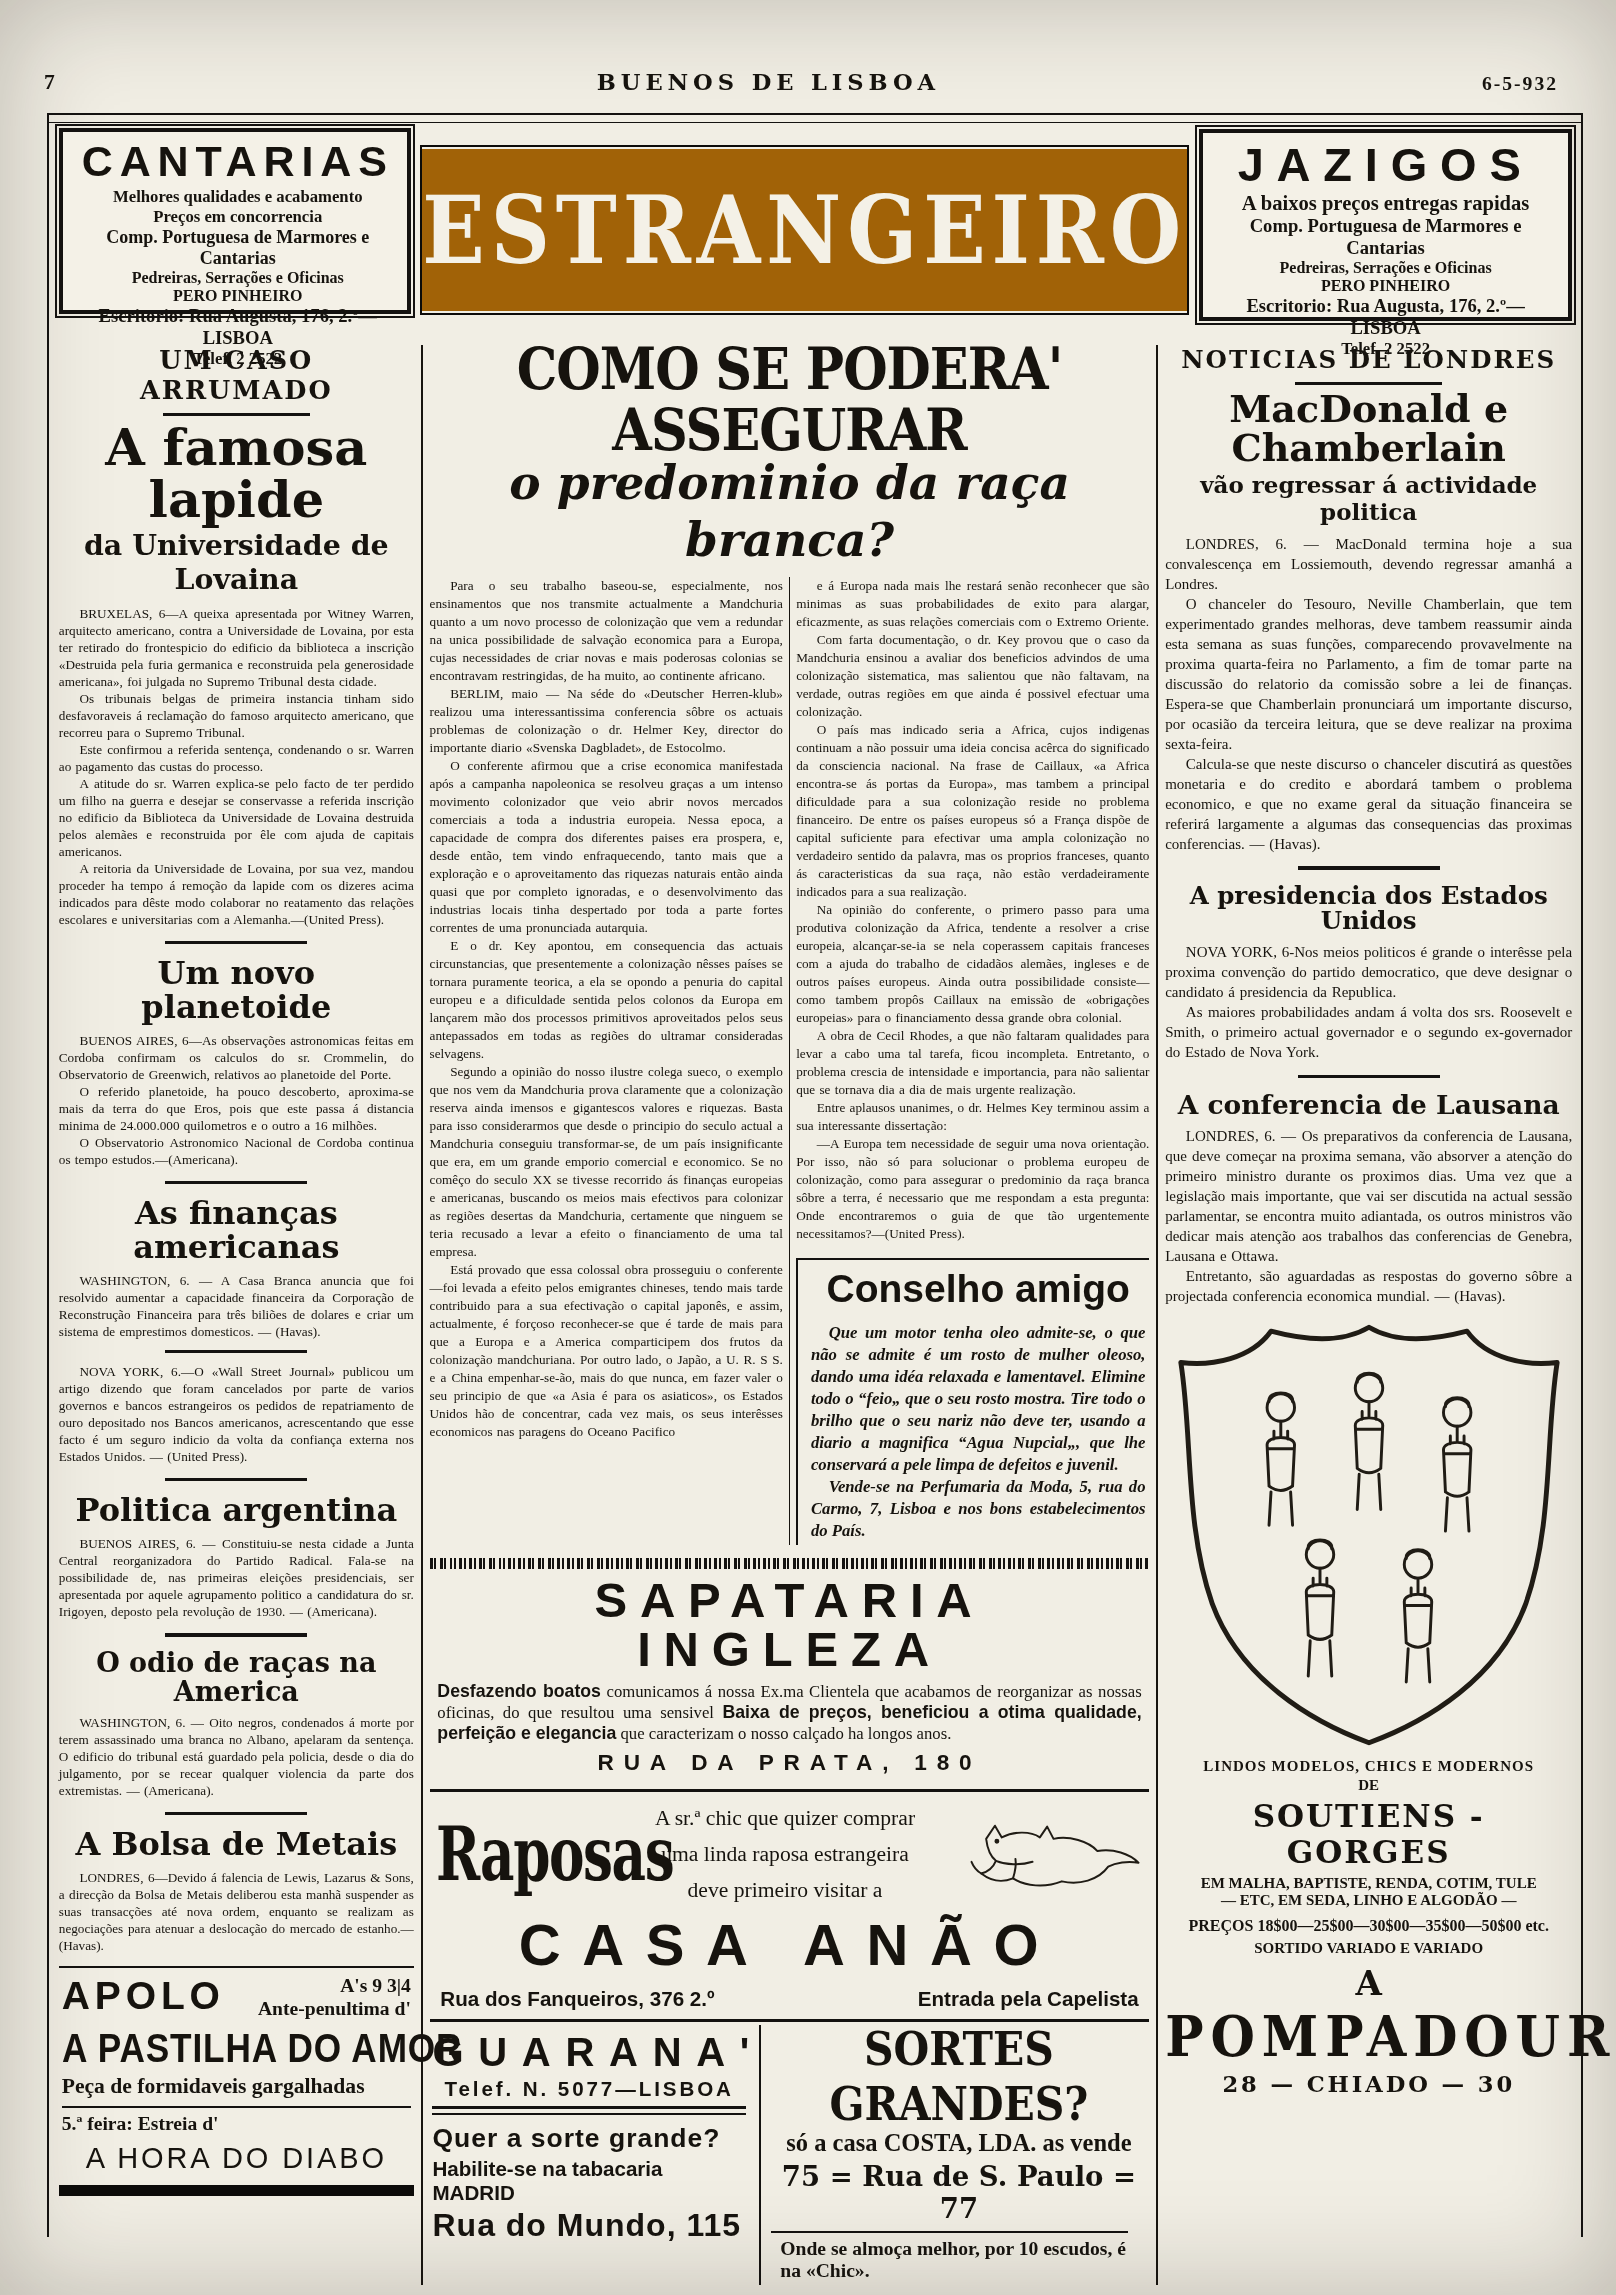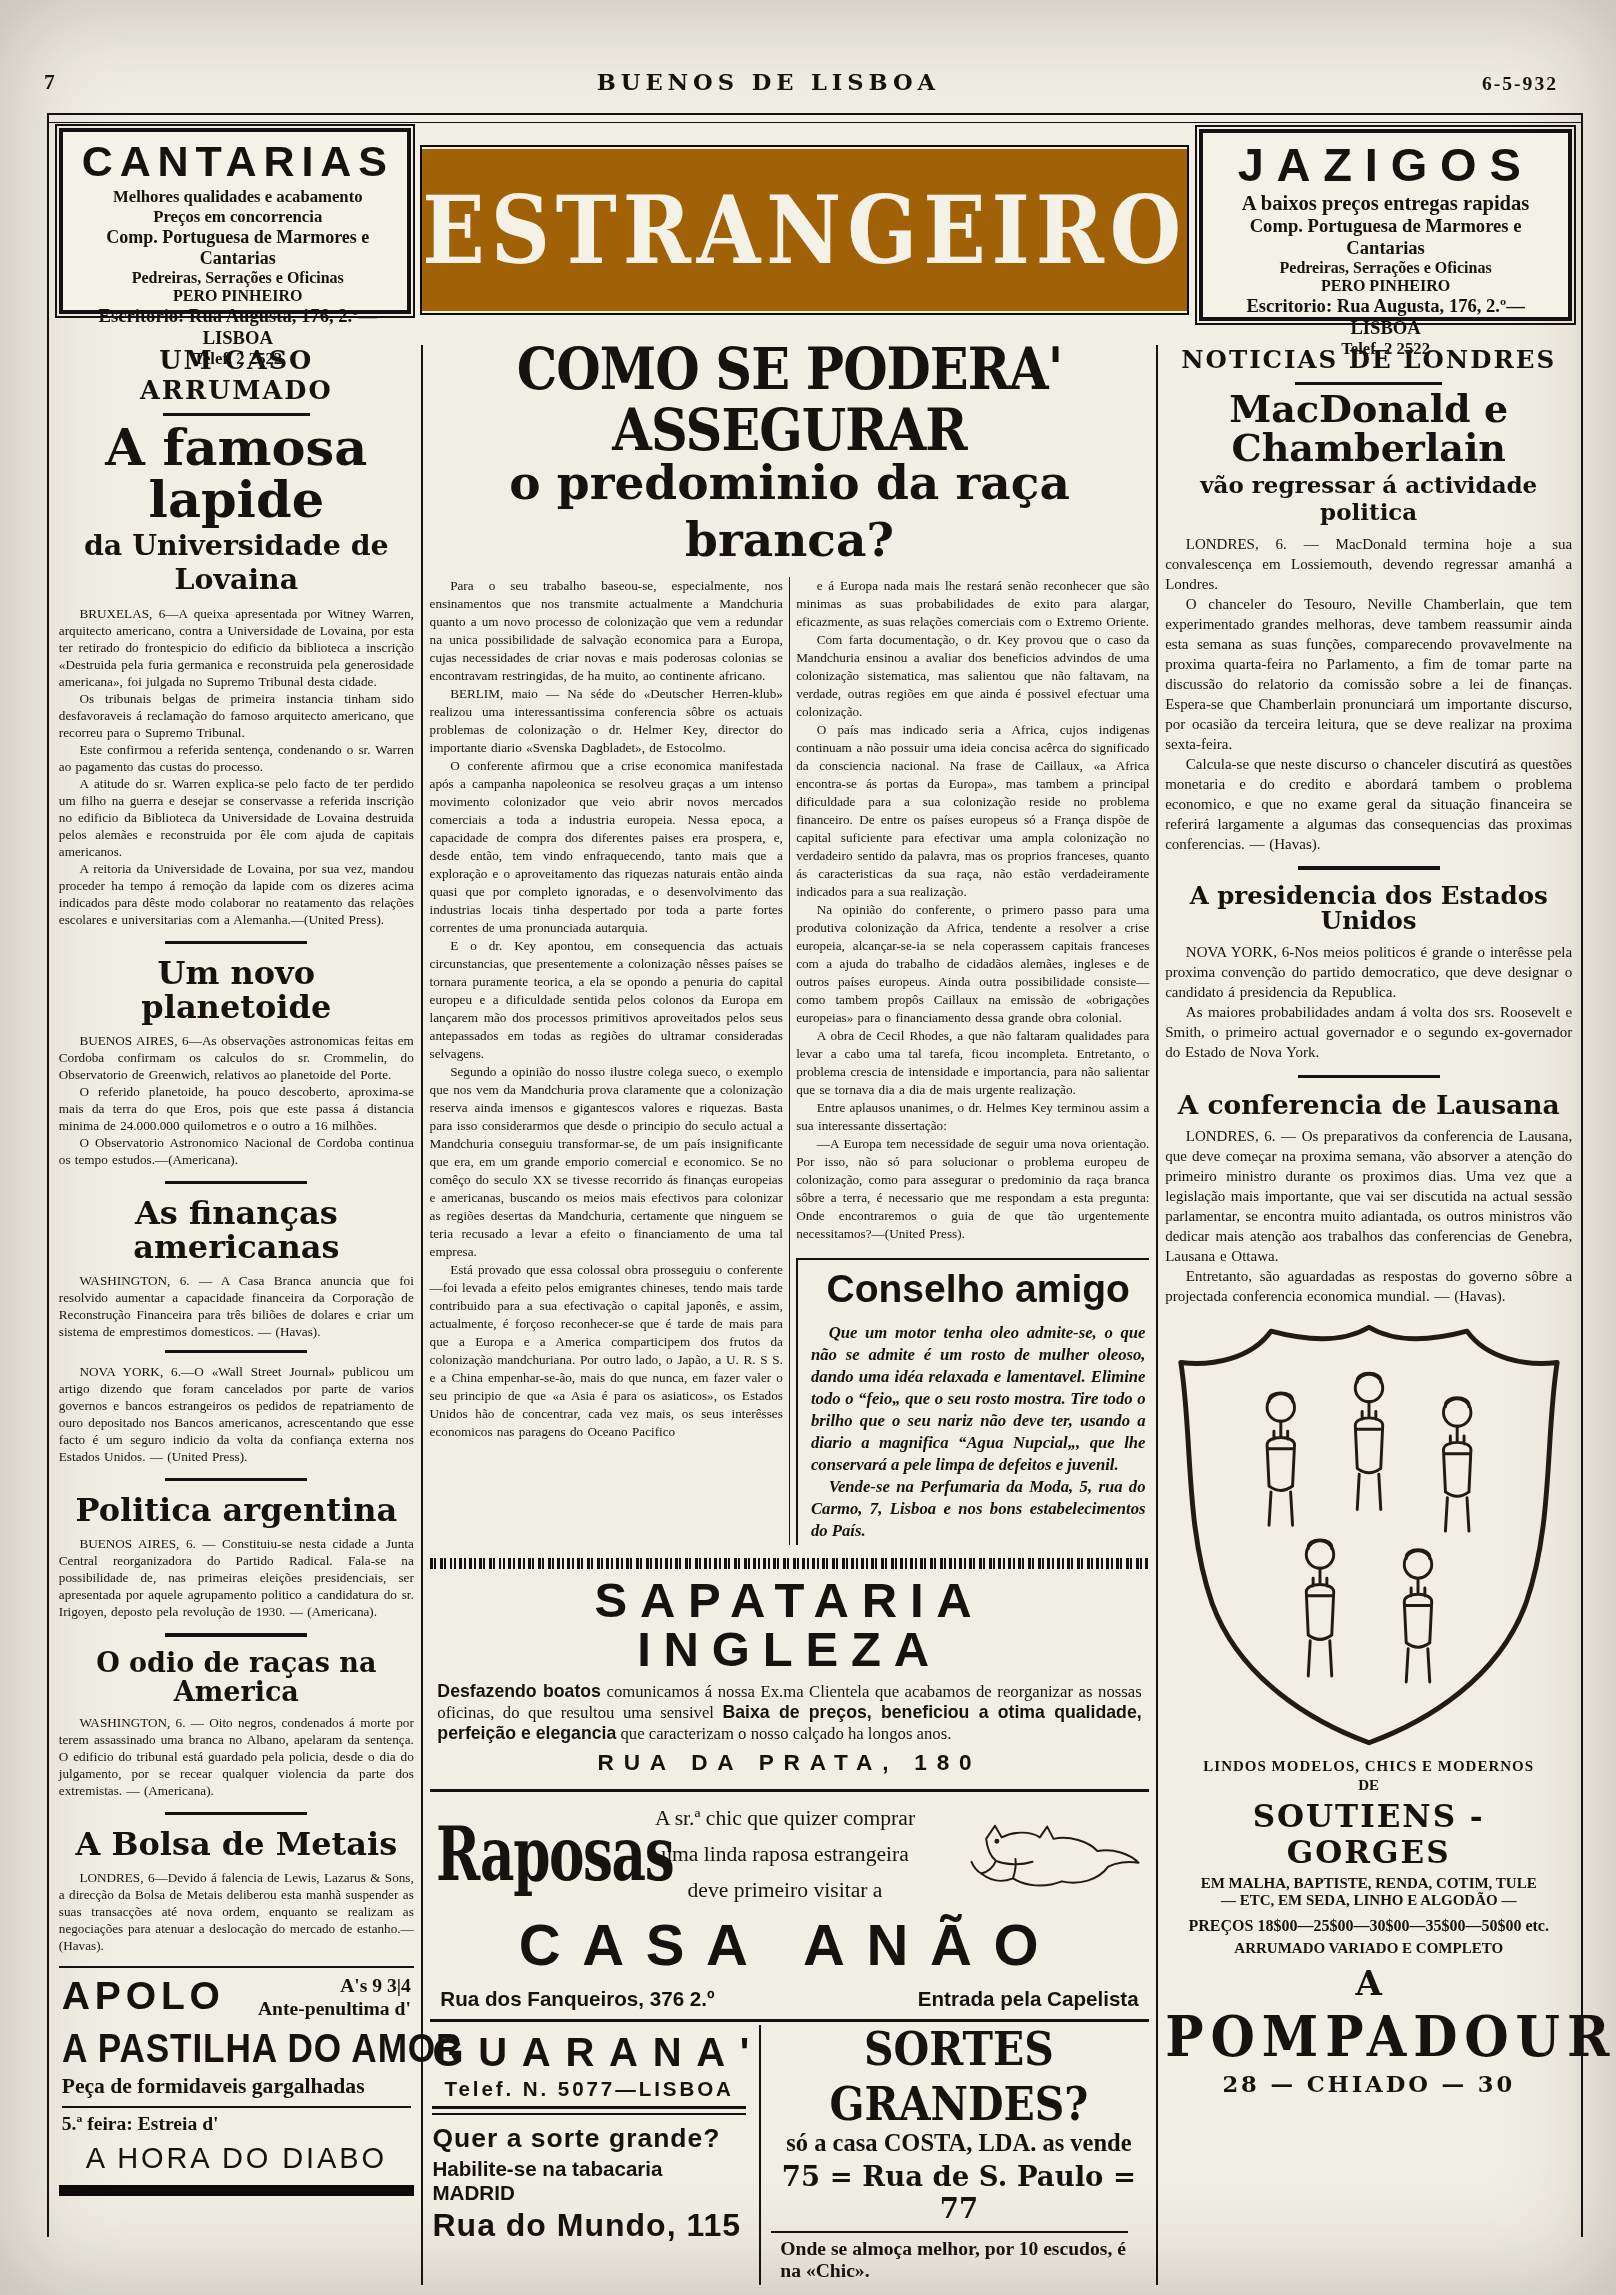--- a/index.html
+++ b/index.html
@@ -78,21 +78,21 @@
   .head-xl{font-family:"DejaVu Serif",serif;font-weight:bold;font-size:51px;line-height:1.02;text-align:center;margin:4.9px 0 2.9px;}
   .subhead-l{font-family:"DejaVu Serif",serif;font-weight:bold;font-size:28.4px;text-align:center;margin:2.9px 0 8.8px;}
   .head-m{font-family:"DejaVu Serif",serif;font-weight:bold;text-align:center;font-size:32px;margin:3.9px 0 7.8px;line-height:1.05;}
   .head-m.small{font-size:27px;}
   .body p{margin:0;text-indent:20.6px;text-align:justify;font-size:13.2px;line-height:17px;word-spacing:1px;}
   .col-right .body p{font-size:15px;line-height:20px;}
   .sep{width:142px;height:3.4px;background:#141210;margin:12.8px auto;}
   
   .big-head{font-family:"DejaVu Serif",serif;font-weight:bold;text-align:center;margin:0 0 8.8px;}
   .big-head .l1{display:block;font-size:51px;line-height:1.08;letter-spacing:-1px;transform:scaleY(1.12);}
-  .big-head .l2{display:block;font-size:47px;line-height:1.2;}
+  .big-head .l2{display:block;font-size:47px;line-height:1.2;font-style:italic;}
   .two-cols{display:flex;align-items:stretch;}
   .subcol{flex:1;min-width:0;}
   .two-cols .body p{line-height:18px;}
   
   .conselho{border-top:2.9px solid #141210;border-left:2.5px solid #141210;padding:4.9px 3.9px 2.9px 12.8px;margin-top:14.7px;}
   .conselho h3{font-family:"Liberation Sans",sans-serif;font-weight:bold;font-size:39px;text-align:center;margin:2px 0 11.8px;}
   .conselho p{font-style:italic;font-weight:bold;font-size:16.7px;line-height:22px;margin:0;text-align:justify;text-indent:17.7px;}
   
   .barcode{height:10.8px;margin:12.8px 0 0;background:repeating-linear-gradient(90deg,#141210 0 2.9px,#f1eee4 2.9px 4.4px,#141210 4.4px 6.4px,#f1eee4 6.4px 9.8px);}
   .heavy-bar{height:11.8px;background:#0c0b09;}
@@ -430,21 +430,21 @@
           </svg>
         </div>
 
         <div class="pompadour">
           <div class="p-l1">LINDOS MODELOS, CHICS E MODERNOS</div>
           <div class="p-de">DE</div>
           <div class="p-prod">SOUTIENS - GORGES</div>
           <div class="p-l3">EM MALHA, BAPTISTE, RENDA, COTIM, TULE</div>
           <div class="p-l4">— ETC, EM SEDA, LINHO E ALGODÃO —</div>
           <div class="p-prices">PREÇOS 18$00—25$00—30$00—35$00—50$00 etc.</div>
-          <div class="p-l5">ARRUMADO VARIADO E COMPLETO</div>
+          <div class="p-l5">SORTIDO VARIADO E VARIADO</div>
           <div class="p-a">A</div>
           <div class="p-store">POMPADOUR</div>
           <div class="p-addr">28 — CHIADO — 30</div>
         </div>
       </div>
 
     </div>
   </div>
 </div>
 

